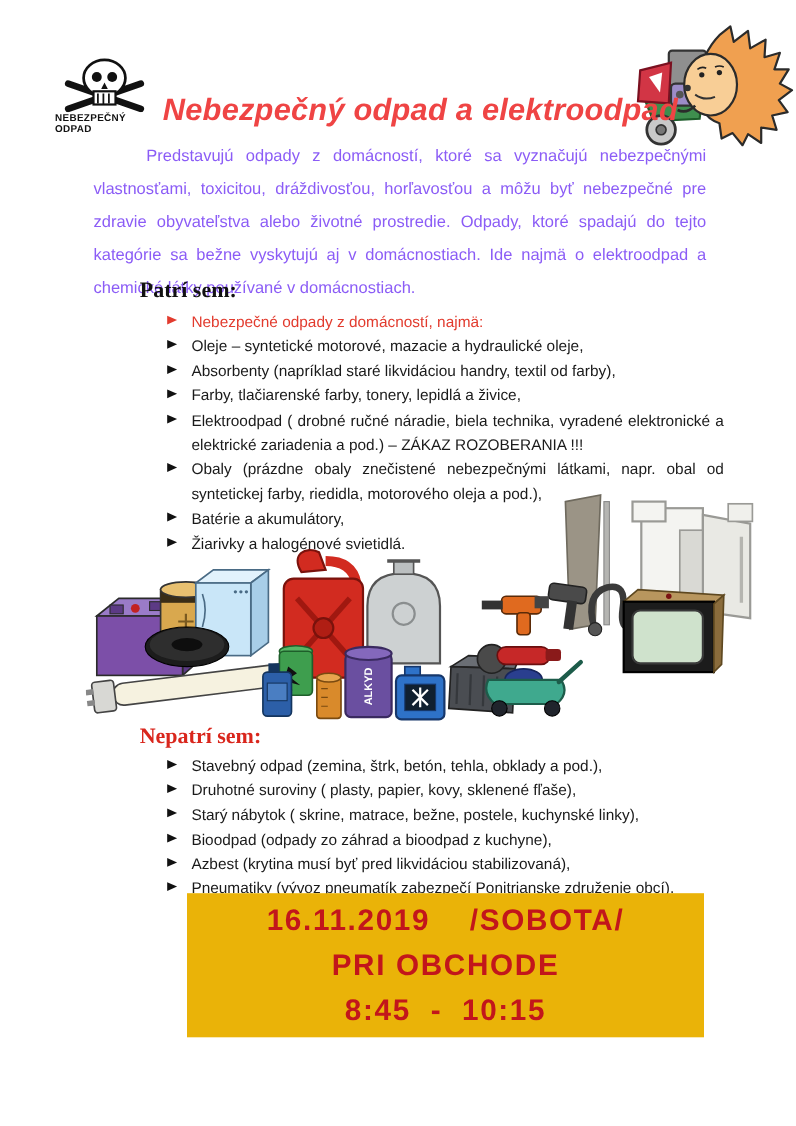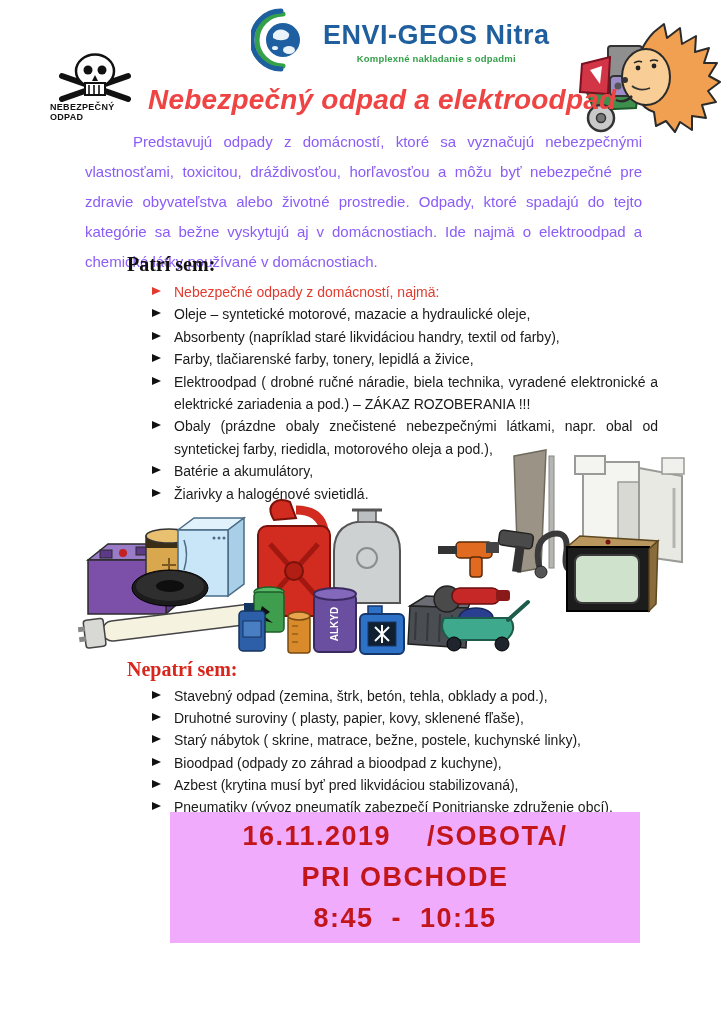--- a/index.html
+++ b/index.html
@@ -35,21 +35,21 @@
   #nepatri-list{top:685px;line-height:22.2px;}
   .blist li{position:relative;padding-left:24px;text-align:justify;}
   .bullet{position:absolute;left:2px;top:6px;width:0;height:0;
           border-top:4.5px solid transparent;border-bottom:4.5px solid transparent;
           border-left:9px solid #111;}
   li.red{color:#E23B2E;}
   li.red .bullet{border-left-color:#E23B2E;}
 
   .collage{position:absolute;left:78px;top:448px;width:644px;height:215px;}
 
-  .banner{position:absolute;left:170px;top:812px;width:470px;height:131px;background:#f0abfc;
+  .banner{position:absolute;left:170px;top:812px;width:470px;height:131px;background:#eab308;
           text-align:center;padding-top:4px;box-sizing:border-box;}
   .banner-line{white-space:pre;font-size:27px;font-weight:bold;color:#C2161B;
                line-height:41px;letter-spacing:1.5px;}
 </style>
 </head>
 <body>
 
 <div class="page">
 
   <div class="hazard">
@@ -66,34 +66,20 @@
       <g stroke="#111" stroke-width="1.6">
         <line x1="37" y1="33" x2="37" y2="42"></line>
         <line x1="42" y1="33" x2="42" y2="43"></line>
         <line x1="47" y1="33" x2="47" y2="42"></line>
       </g>
     </svg>
     <div class="hazard-label">NEBEZPEČNÝ</div>
     <div class="hazard-label">ODPAD</div>
   </div>
 
-  <div class="logo">
-    <svg class="globe" viewBox="0 0 64 64">
-      <path d="M32,6 A26,26 0 0 0 32,58" fill="none" stroke="#35A04A" stroke-width="5" stroke-linecap="round"></path>
-      <path d="M30,61 A29,29 0 0 1 30,3" fill="none" stroke="#1C5E9E" stroke-width="5" stroke-linecap="round"></path>
-      <circle cx="32" cy="32" r="17" fill="#1D5FA0"></circle>
-      <path d="M22,26 q5,-7 13,-3 q6,3 1,8 q-8,3 -14,-1 z" fill="#EAF2FA"></path>
-      <ellipse cx="38" cy="42" rx="6" ry="4" fill="#EAF2FA"></ellipse>
-      <ellipse cx="24" cy="40" rx="3" ry="2" fill="#EAF2FA"></ellipse>
-    </svg>
-    <div class="logo-text">
-      <div class="logo-name">ENVI-GEOS Nitra</div>
-      <div class="logo-tagline">Komplexné nakladanie s odpadmi</div>
-    </div>
-  </div>
 
   <svg class="mascot" viewBox="0 0 152 116">
     <g>
       <path d="M12,58 L70,54 L66,86 L24,88 Z" fill="#3E8E4E" stroke="#1d5c2a" stroke-width="2"></path>
       <line x1="68" y1="60" x2="102" y2="76" stroke="#2f7a3e" stroke-width="4" stroke-linecap="round"></line>
       <line x1="30" y1="88" x2="30" y2="98" stroke="#1d5c2a" stroke-width="3"></line>
       <circle cx="31" cy="96" r="13" fill="#C9C9C9" stroke="#333" stroke-width="2.5"></circle>
       <circle cx="31" cy="96" r="4.5" fill="#777" stroke="#333" stroke-width="1.5"></circle>
     </g>
     <g>

